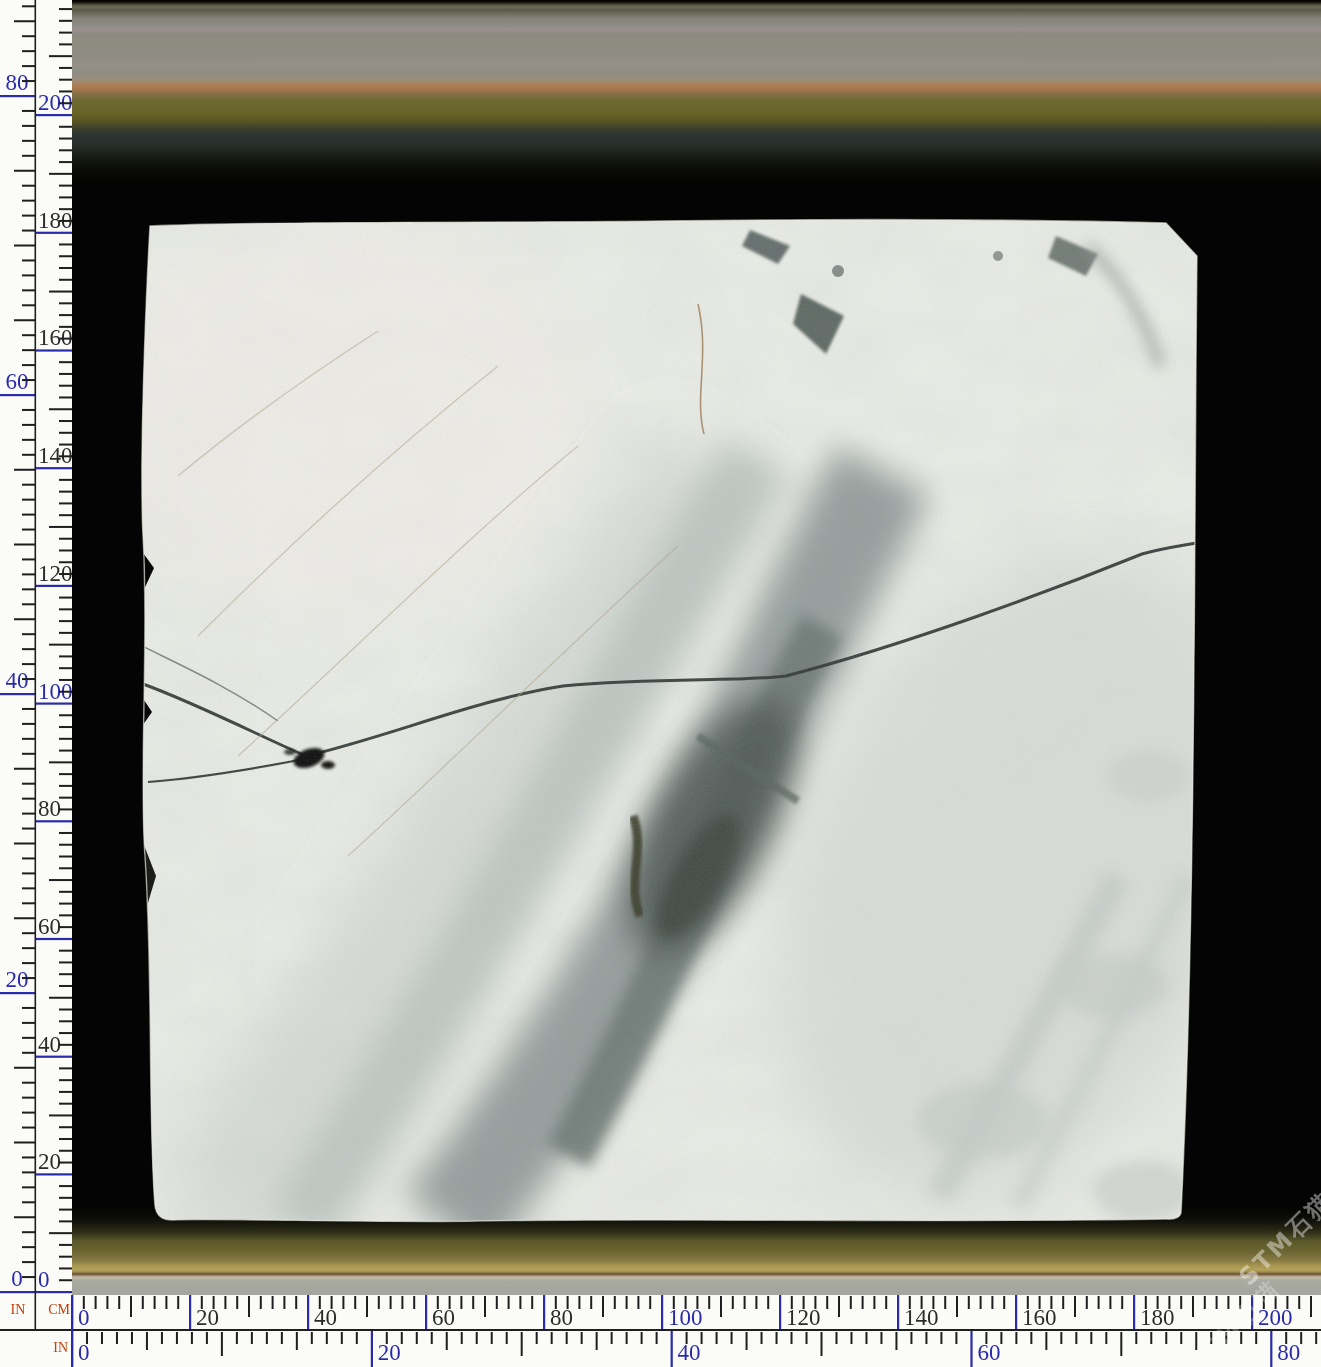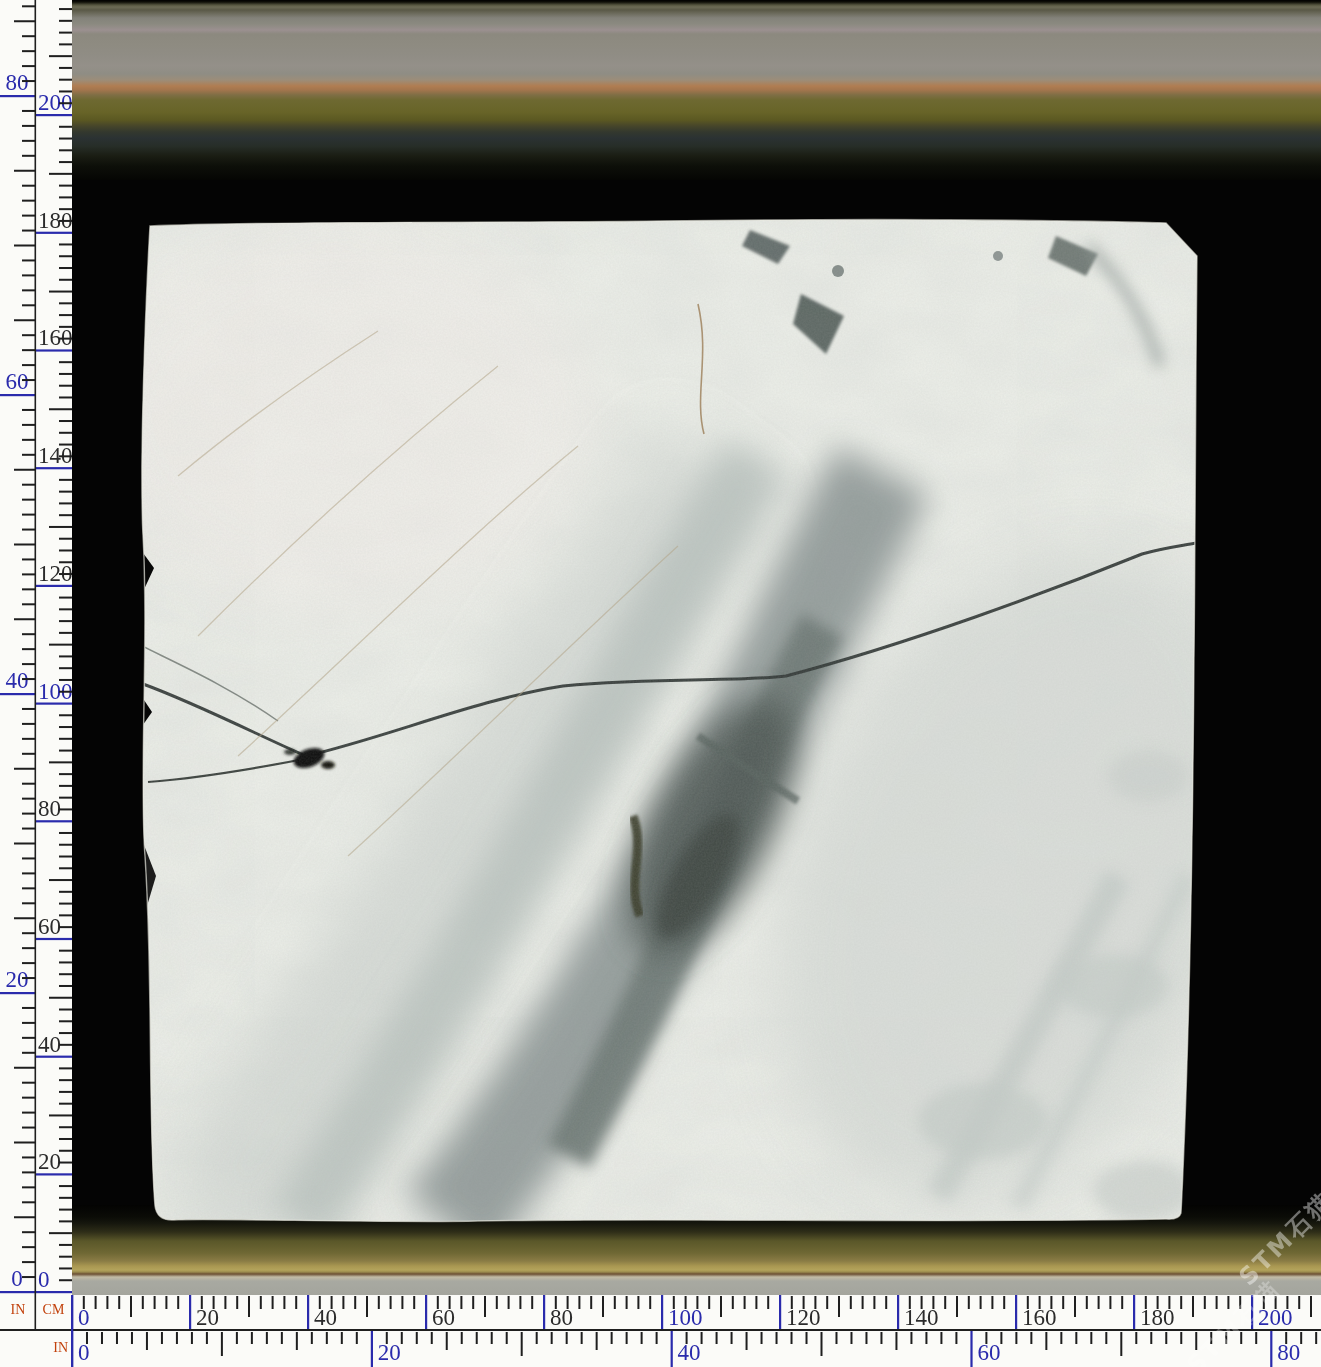--- a/index.html
+++ b/index.html
@@ -544,20 +544,20 @@
       <text x="1277.2" y="1360" fill="#2a2bac" text-anchor="start" font-size="23" font-family="&quot;Liberation Serif&quot;,&quot;DejaVu Serif&quot;,serif">80</text>
       <rect x="1285.19" y="1332" width="2" height="12" fill="#1f1f1f"></rect>
       <rect x="1300.18" y="1332" width="2" height="12" fill="#1f1f1f"></rect>
       <rect x="1315.17" y="1332" width="2" height="12" fill="#1f1f1f"></rect>
       <rect x="34.5" y="0" width="1.6" height="1330" fill="#1f1f1f"></rect>
       <rect x="0" y="1329" width="1321" height="2" fill="#1f1f1f"></rect>
       <rect x="71" y="1295" width="2.2" height="72" fill="#2a2bac"></rect>
     </svg>
 
   <div class="corner-label" style="left:4px;top:1303px;width:28px;text-align:center">IN</div>
-  <div class="corner-label" style="left:37px;top:1303px;width:33px;text-align:center">CM</div>
+  <div class="corner-label" style="left:37px;top:1303px;width:33px;text-align:right">CM</div>
   <div class="corner-label" style="left:38px;top:1341px;width:30px;text-align:right">IN</div>
 
   <span class="wm" style="left:1232px;top:1270px;opacity:0.42">STM石猫</span>
   <span class="wm" style="left:1180px;top:1358px;opacity:0.28">STM石猫</span>
   <span class="wm" style="left:1292px;top:1388px;opacity:0.25">STM石猫</span>
 
 </div>
 
 </body></html>

